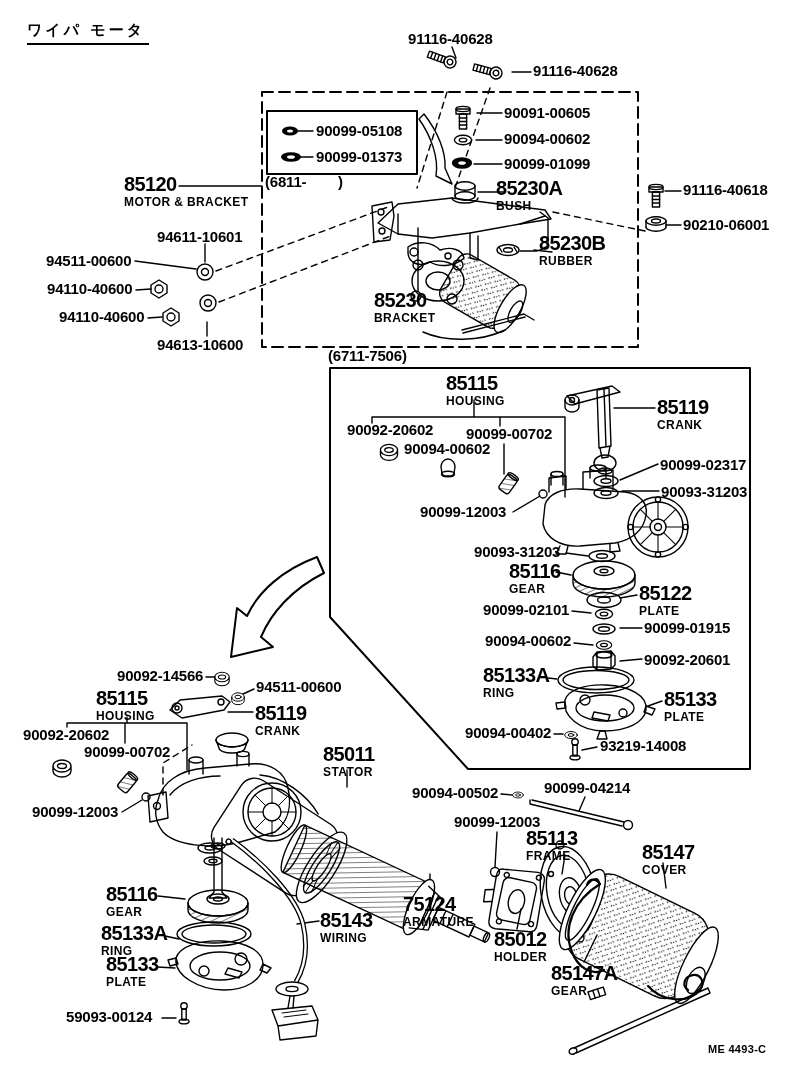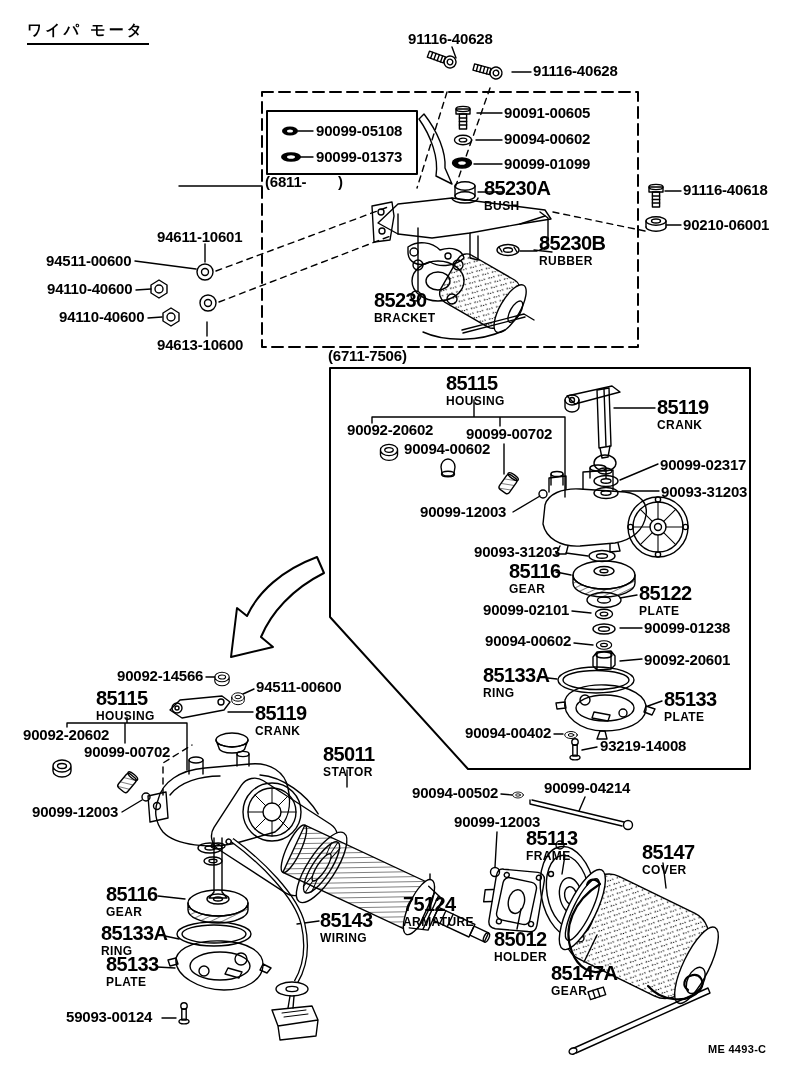--- a/index.html
+++ b/index.html
@@ -424,24 +424,25 @@
     <path d="M574,1048 L708,988 M576,1053 L710,993 M708,988 L710,993"></path>
     <ellipse cx="573" cy="1051" rx="4" ry="3" transform="rotate(-24 573 1051)" fill="none"></ellipse>
   </g>
 </svg>
 
 <div class="lbl" style="left:408px;top:31px"><span class="num">91116-40628</span></div>
 <div class="lbl" style="left:533px;top:63px"><span class="num">91116-40628</span></div>
 <div class="lbl" style="left:316px;top:123px"><span class="num">90099-05108</span></div>
 <div class="lbl" style="left:316px;top:149px"><span class="num">90099-01373</span></div>
 <div class="lbl" style="left:265px;top:174px"><span class="num">(6811-        )</span></div>
+<div class="lbl big" style="left:124px;top:174px"><span class="num">85120</span><span class="sub">MOTOR &amp; BRACKET</span></div>
 <div class="lbl" style="left:504px;top:105px"><span class="num">90091-00605</span></div>
 <div class="lbl" style="left:504px;top:131px"><span class="num">90094-00602</span></div>
 <div class="lbl" style="left:504px;top:156px"><span class="num">90099-01099</span></div>
-<div class="lbl big" style="left:484px;top:178px"><span class="num">85230A</span><span class="sub">BUSH</span></div>
+<div class="lbl big" style="left:496px;top:178px"><span class="num">85230A</span><span class="sub">BUSH</span></div>
 <div class="lbl" style="left:683px;top:182px"><span class="num">91116-40618</span></div>
 <div class="lbl" style="left:683px;top:217px"><span class="num">90210-06001</span></div>
 <div class="lbl big" style="left:539px;top:233px"><span class="num">85230B</span><span class="sub">RUBBER</span></div>
 <div class="lbl" style="left:157px;top:229px"><span class="num">94611-10601</span></div>
 <div class="lbl" style="left:46px;top:253px"><span class="num">94511-00600</span></div>
 <div class="lbl" style="left:47px;top:281px"><span class="num">94110-40600</span></div>
 <div class="lbl" style="left:59px;top:309px"><span class="num">94110-40600</span></div>
 <div class="lbl" style="left:157px;top:337px"><span class="num">94613-10600</span></div>
 <div class="lbl big" style="left:374px;top:290px"><span class="num">85230</span><span class="sub">BRACKET</span></div>
 <div class="lbl" style="left:328px;top:348px"><span class="num">(6711-7506)</span></div>
@@ -450,21 +451,21 @@
 <div class="lbl" style="left:466px;top:426px"><span class="num">90099-00702</span></div>
 <div class="lbl" style="left:404px;top:441px"><span class="num">90094-00602</span></div>
 <div class="lbl" style="left:420px;top:504px"><span class="num">90099-12003</span></div>
 <div class="lbl big" style="left:657px;top:397px"><span class="num">85119</span><span class="sub">CRANK</span></div>
 <div class="lbl" style="left:660px;top:457px"><span class="num">90099-02317</span></div>
 <div class="lbl" style="left:661px;top:484px"><span class="num">90093-31203</span></div>
 <div class="lbl" style="left:474px;top:544px"><span class="num">90093-31203</span></div>
 <div class="lbl big" style="left:509px;top:561px"><span class="num">85116</span><span class="sub">GEAR</span></div>
 <div class="lbl big" style="left:639px;top:583px"><span class="num">85122</span><span class="sub">PLATE</span></div>
 <div class="lbl" style="left:483px;top:602px"><span class="num">90099-02101</span></div>
-<div class="lbl" style="left:644px;top:620px"><span class="num">90099-01238</span></div>
+<div class="lbl" style="left:644px;top:620px"><span class="num">90099-01915</span></div>
 <div class="lbl" style="left:485px;top:633px"><span class="num">90094-00602</span></div>
 <div class="lbl" style="left:644px;top:652px"><span class="num">90092-20601</span></div>
 <div class="lbl big" style="left:483px;top:665px"><span class="num">85133A</span><span class="sub">RING</span></div>
 <div class="lbl big" style="left:664px;top:689px"><span class="num">85133</span><span class="sub">PLATE</span></div>
 <div class="lbl" style="left:465px;top:725px"><span class="num">90094-00402</span></div>
 <div class="lbl" style="left:600px;top:738px"><span class="num">93219-14008</span></div>
 <div class="lbl" style="left:117px;top:668px"><span class="num">90092-14566</span></div>
 <div class="lbl" style="left:256px;top:679px"><span class="num">94511-00600</span></div>
 <div class="lbl big" style="left:96px;top:688px"><span class="num">85115</span><span class="sub">HOUSING</span></div>
 <div class="lbl big" style="left:255px;top:703px"><span class="num">85119</span><span class="sub">CRANK</span></div>

